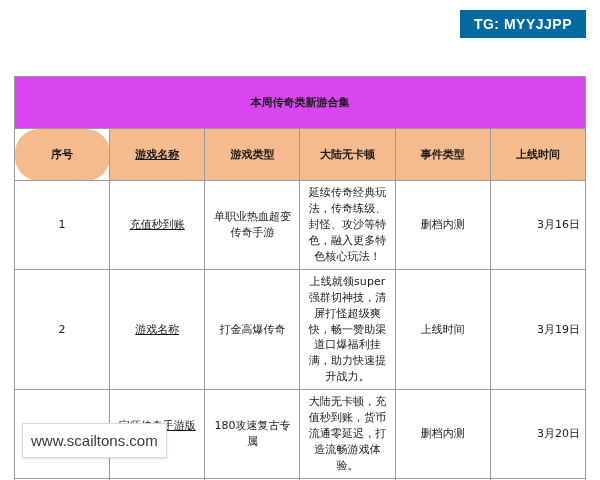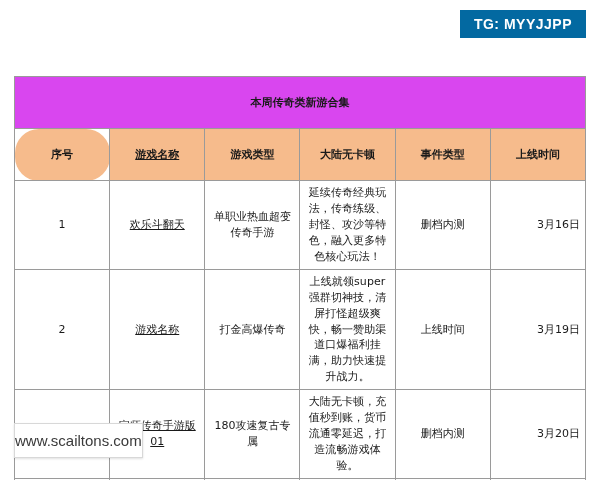--- a/index.html
+++ b/index.html
@@ -25,27 +25,27 @@
     font-family: "Liberation Sans", sans-serif;
     font-size: 14px;
     font-weight: bold;
     letter-spacing: 0.5px;
     padding: 6px 14px;
   }
 
   
   .watermark {
     position: absolute;
-    left: 14px;
+    left: 22px;
     bottom: 22px;
     background: #ffffff;
     color: #3a3a3a;
     font-family: "Liberation Sans", sans-serif;
     font-size: 15px;
-    padding: 8px 0;
+    padding: 8px 8px;
     border: 1px solid #d8d8d8;
     box-shadow: 0 1px 2px rgba(0,0,0,0.12);
   }
 
   .table-wrap {
     position: absolute;
     left: 14px;
     top: 76px;
     width: 572px;
   }
@@ -114,21 +114,21 @@
         <td class="c-idx">序号</td>
         <td class="c-name">游戏名称</td>
         <td class="c-type">游戏类型</td>
         <td class="c-feat">大陆无卡顿</td>
         <td class="c-event">事件类型</td>
         <td class="c-date">上线时间</td>
       </tr>
 
       <tr>
         <td class="c-idx">1</td>
-        <td class="c-name">欢乐斗翻天</td>
+        <td class="c-name">充值秒到账</td>
         <td class="c-type">单职业热血超变传奇手游</td>
         <td class="c-feat feat-cell">延续传奇经典玩法，传奇练级、封怪、攻沙等特色，融入更多特色核心玩法！</td>
         <td class="c-event">删档内测</td>
         <td class="c-date">3月16日</td>
       </tr>
 
       <tr>
         <td class="c-idx">2</td>
         <td class="c-name">游戏名称</td>
         <td class="c-type">打金高爆传奇</td>

